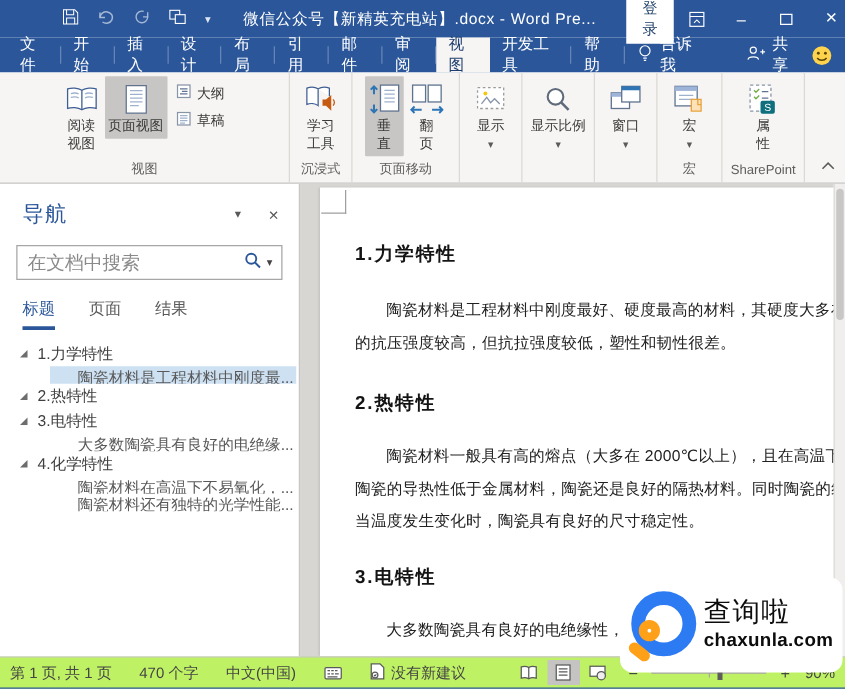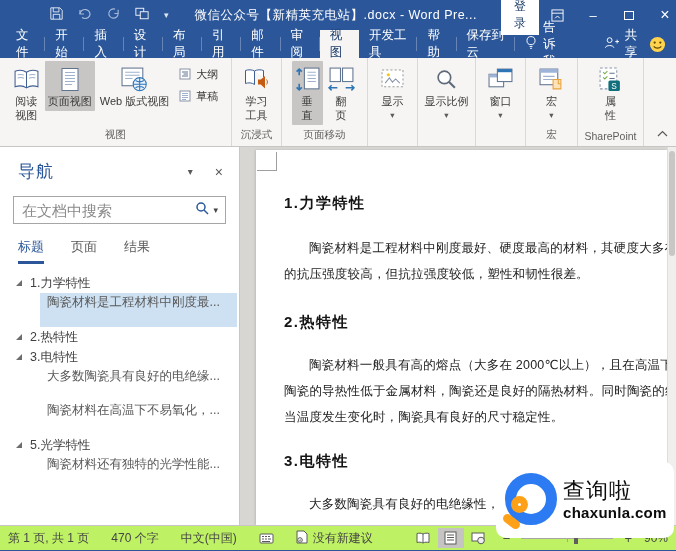--- a/index.html
+++ b/index.html
@@ -52,21 +52,21 @@
   .nav-head .nclose{margin-left:22px;color:#595959;font-size:14px;}
   .searchbox{height:28px;border:1px solid #a6a6a6;margin:13px 13px 0;display:flex;align-items:center;background:#fff;}
   .searchbox input{border:0;outline:0;flex:1;font-size:15px;padding:0 8px;color:#444;min-width:0;background:transparent;}
   .searchbox input::placeholder{color:#8a8a8a;}
   .searchbox .dd{font-size:9px;color:#444;padding:0 7px 0 4px;}
   .nav-tabs{display:flex;gap:27px;margin:14px 0 0 18px;font-size:13px;color:#595959;}
   .ntab{padding-bottom:5px;}
   .ntab.active{color:#2b579a;border-bottom:3px solid #2b579a;}
   .nav-tree{margin-top:9px;font-size:12.5px;}
   .nav-h{display:flex;align-items:center;gap:7px;height:20px;padding-left:15px;color:#3f3f3f;}
-  .nav-s{height:34px;line-height:19px;margin:0 2px 0 40px;padding-left:7px;color:#595959;white-space:nowrap;overflow:hidden;}
+  .nav-s{height:14px;line-height:19px;margin:0 2px 0 40px;padding-left:22px;color:#595959;white-space:nowrap;overflow:hidden;}
   .nav-s.selected{background:#cde1f3;}
 
   .docarea{flex:1;background:#d8d6d3;position:relative;overflow:hidden;}
   .vscroll{position:absolute;right:0;top:0;bottom:0;width:9px;background:#f0efee;border-left:1px solid #e0dedc;}
   .vthumb{position:absolute;top:4px;left:1px;width:6px;height:105px;background:#c9c7c5;border-radius:3px;}
   .page{position:absolute;left:16px;top:3px;right:9px;bottom:0;background:#fff;box-shadow:-1px 0 2px rgba(0,0,0,.12);}
   .crop{position:absolute;left:1px;top:2px;width:20px;height:19px;border-right:1px solid #8f8f8f;border-bottom:1px solid #8f8f8f;opacity:.85;}
   .doc-content{padding:44px 0 0 28px;overflow:hidden;height:100%;}
   .doc-h{font-size:15px;font-weight:bold;color:#141414;letter-spacing:1.5px;}
   .mt-h2{margin-top:26px;}.mt-h3{margin-top:22px;}
@@ -143,21 +143,20 @@
   <span class="tab">开始</span>
   <span class="tab">插入</span>
   <span class="tab">设计</span>
   <span class="tab">布局</span>
   <span class="tab">引用</span>
   <span class="tab">邮件</span>
   <span class="tab">审阅</span>
   <span class="tab active">视图</span>
   <span class="tab">开发工具</span>
   <span class="tab">帮助</span>
-  <span class="tab">保存到云</span>
   <span class="tab-extra">
     <span><svg width="12" height="15" viewBox="0 0 12 16">
           <circle cx="6" cy="6" r="4.3" fill="none" stroke="#fff"></circle>
           <path d="M4.5 12.2h3M5 14.2h2" stroke="#fff"></path>
         </svg></span>
     <span>告诉我</span>
   </span>
   <span class="tab-extra" style="margin-left:16px;">
     <span><svg width="15" height="13" viewBox="0 0 16 13">
           <circle cx="6" cy="4" r="2.6" fill="none" stroke="#fff"></circle>
@@ -192,31 +191,20 @@
       </div>
       <div class="big sel">
         <span class="ic">
             <svg width="20" height="25" viewBox="0 0 20 24">
               <rect x="2" y="1" width="16" height="22" fill="#fff" stroke="#5f7390"></rect>
               <path d="M5 5h10M5 8h10M5 11h10M5 14h10M5 17h7" stroke="#9eb2cd"></path>
             </svg>
           </span>
         <span class="nowrap">页面视图</span>
       </div>
-      <div class="big">
-        <span class="ic">
-            <svg width="27" height="25" viewBox="0 0 26 24">
-              <rect x="1" y="1" width="20" height="17" fill="#fff" stroke="#5f7390"></rect>
-              <path d="M4 5h14M4 8h14M4 11h7" stroke="#9eb2cd"></path>
-              <circle cx="18" cy="16.5" r="6.3" fill="#eaf2fb" stroke="#2e75b6"></circle>
-              <path d="M11.7 16.5h12.6M18 10.2v12.6M14 13c2.5 1.6 5.5 1.6 8 0M14 20c2.5-1.6 5.5-1.6 8 0" fill="none" stroke="#2e75b6"></path>
-            </svg>
-          </span>
-        <span class="nowrap">Web 版式视图</span>
-      </div>
       <div class="small-col">
         <div class="small-btn">
           <span><svg width="12" height="12" viewBox="0 0 12 12">
                 <rect x="1" y="1" width="10" height="10" fill="#fff" stroke="#8894a8"></rect>
                 <path d="M3 4h6M4.5 6h4.5M3 8h6" stroke="#5f7390"></path>
               </svg></span>
           <span>大纲</span>
         </div>
         <div class="small-btn">
           <span><svg width="12" height="12" viewBox="0 0 12 12">
@@ -402,27 +390,27 @@
           </svg>
           <span>2.热特性</span>
         </div>
       <div class="nav-h">
           <svg width="8" height="8">
             <polygon points="7,1 7,7 1,7" fill="#6d6d6d"></polygon>
           </svg>
           <span>3.电特性</span>
         </div>
       <div class="nav-s">大多数陶瓷具有良好的电绝缘...</div>
-      <div class="nav-s">陶瓷材料在高温下不易氧化，...</div>
       <div class="nav-h">
           <svg width="8" height="8">
             <polygon points="7,1 7,7 1,7" fill="#6d6d6d"></polygon>
           </svg>
-          <span>5.光学特性</span>
-        </div>
+          <span>4.化学特性</span>
+        </div>
+      <div class="nav-s">陶瓷材料在高温下不易氧化，...</div>
       <div class="nav-s">陶瓷材料还有独特的光学性能...</div>
     </div>
   </div>
 
   <div class="docarea">
     <div class="page">
       <div class="crop"></div>
       <div class="doc-content">
         <div class="doc-h">1.力学特性</div>
         <div class="para first">

